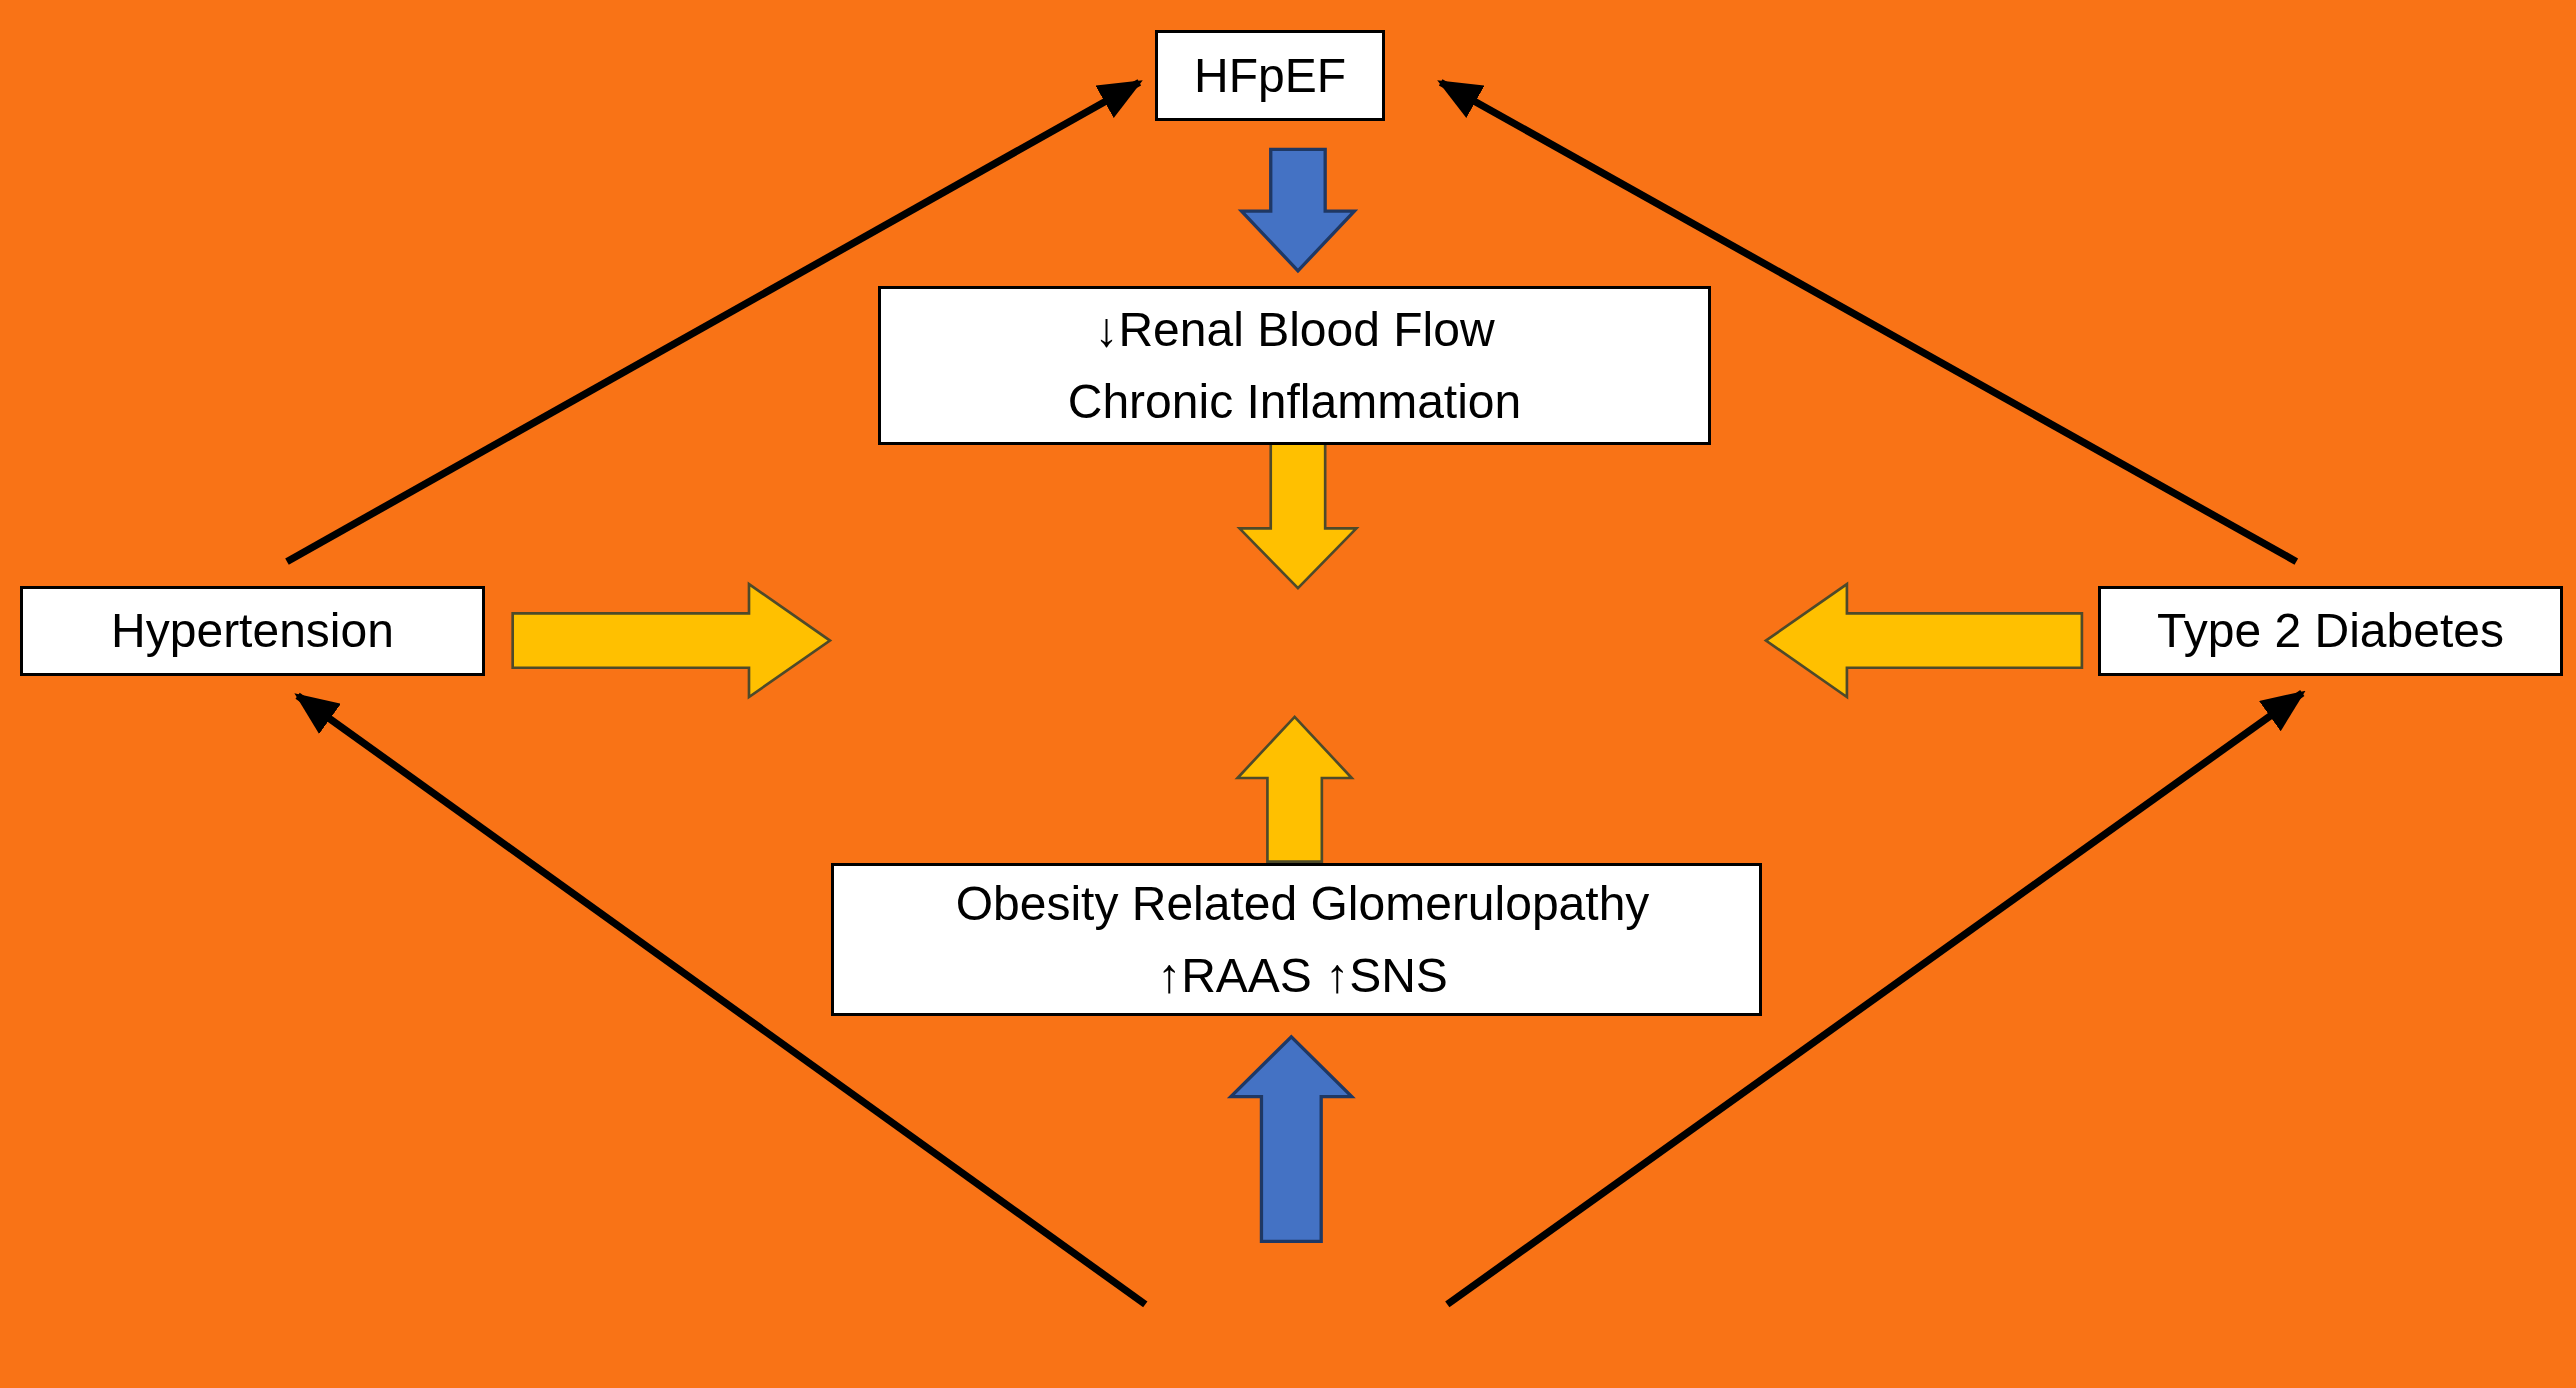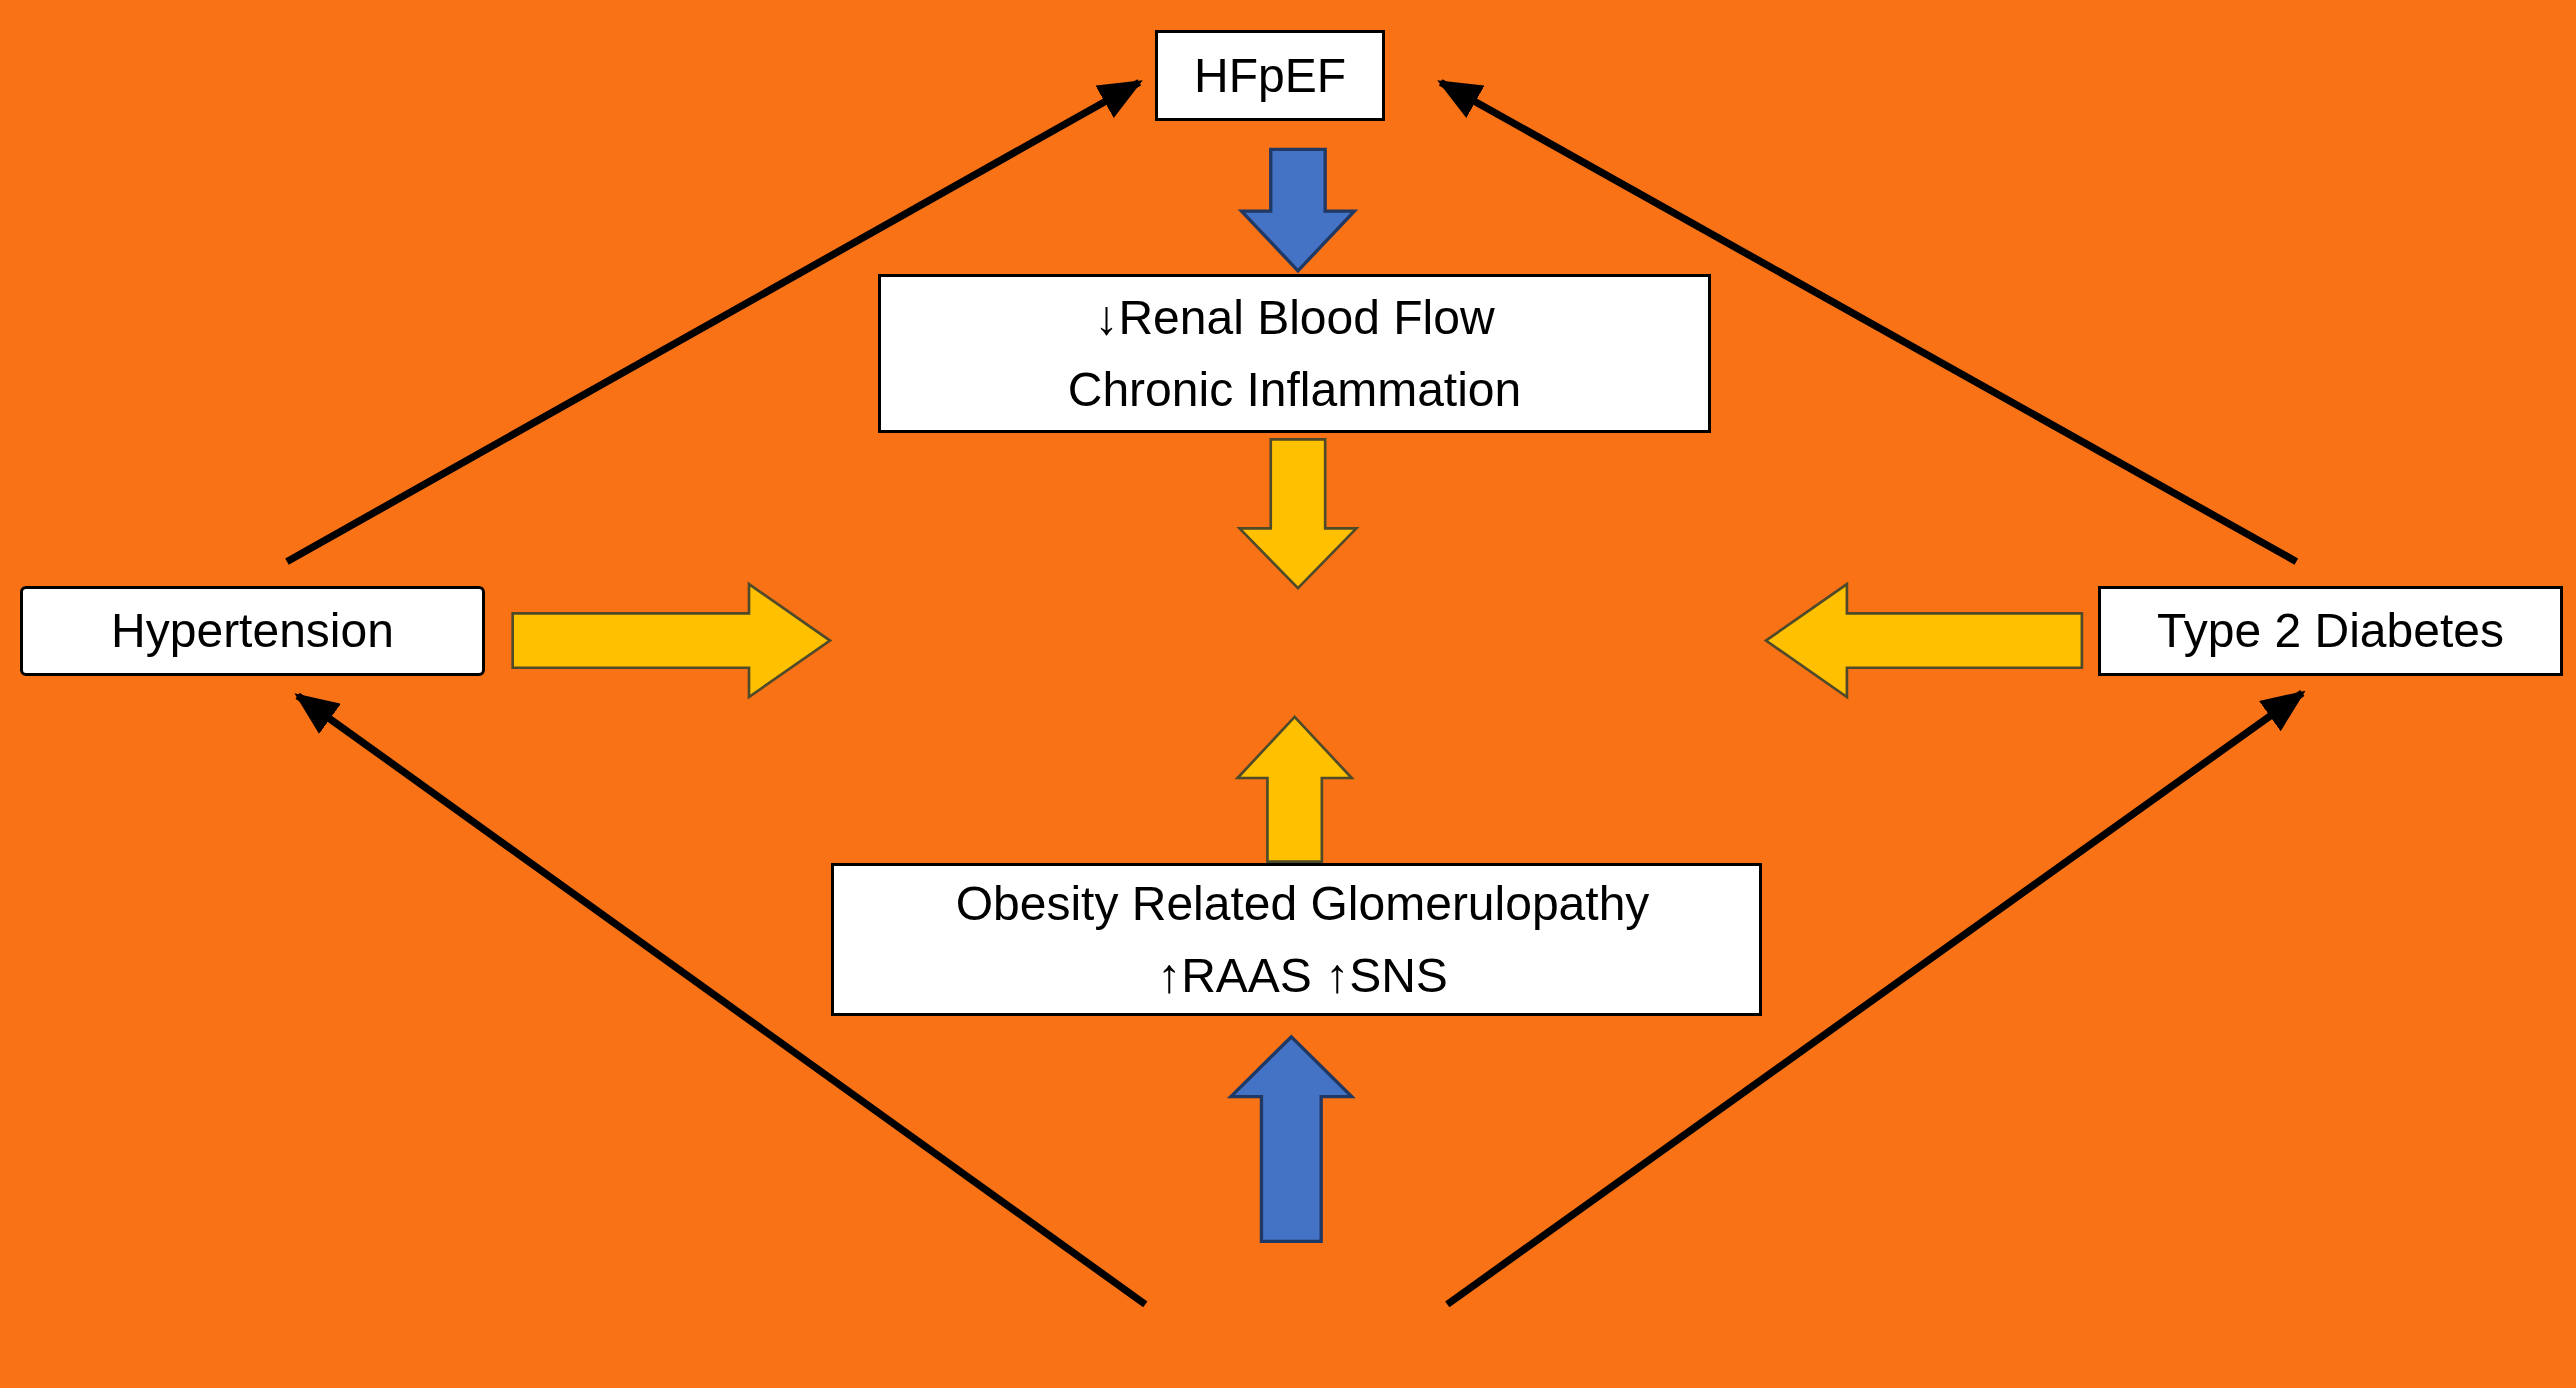--- a/index.html
+++ b/index.html
@@ -33,23 +33,23 @@
     justify-content: center;
     text-align: center;
     color: #000000;
     font-size: 48px;
     line-height: 1.5;
     white-space: nowrap;
   }
   .node.thick { border-width: 8.6px; }
 
   .node-hfpef   { left: 1155px; top: 30px;   width: 230px;  height: 91px; }
-  .node-renal   { left: 878px; top: 274px;  width: 833px; height: 159px; }
+  .node-renal   { left: 878px; top: 286px;  width: 833px; height: 159px; }
   .node-ckd     { left: 834px; top: 590px;  width: 929px; height: 126px; }
-  .node-htn     { left: 20px;   top: 586px;  width: 465px;  height: 90px; border-radius: 6px; }
+  .node-htn     { left: 20px;   top: 586px;  width: 465px;  height: 90px; }
   .node-t2d     { left: 2098px; top: 586px;  width: 465px;  height: 90px; }
   .node-glom    { left: 831px; top: 863px; width: 931px; height: 153px; padding-left: 12px; }
   .node-obesity { left: 1157px; top: 1277px; width: 272px;  height: 89px; }
 
   .blue-block   { stroke: #1f3864; stroke-width: 5; }
   .yellow-block { stroke: #4e4a2a; stroke-width: 4; }
   .connector    { stroke-width: 11; fill: none; }
   .arrowhead-path { fill: #000000; }
 </style>
 </head>

